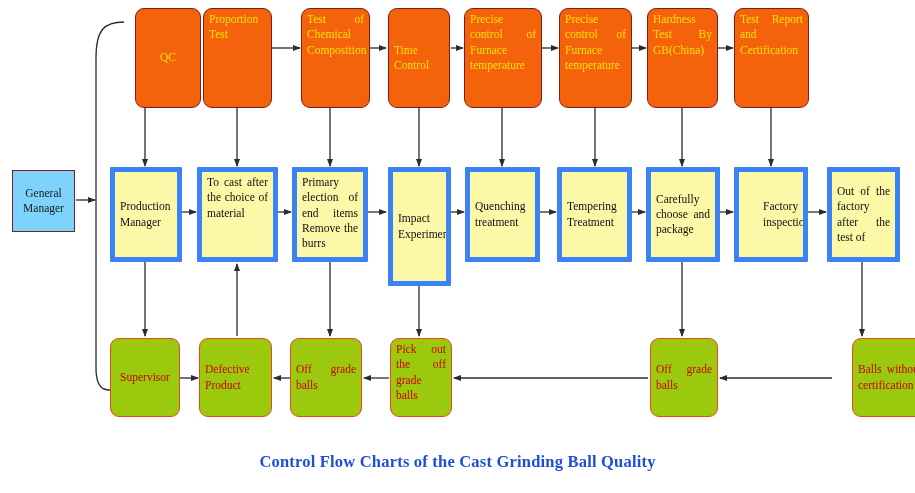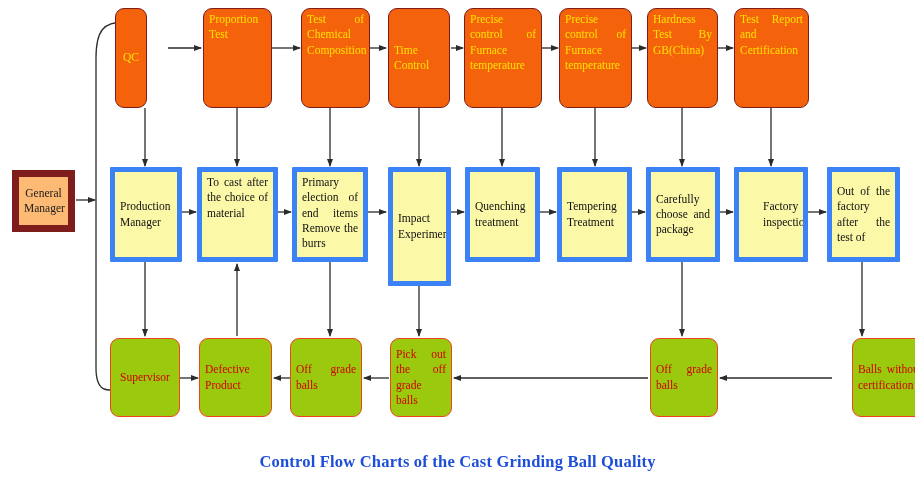--- a/index.html
+++ b/index.html
@@ -21,21 +21,21 @@
   }
   .node .txt{width:100%;display:block;}
 
   
   .n-orange{
     background:#f4630c;border:1px solid #7f1d1d;border-radius:9px;
     color:#ffe100;
   }
   
   .n-orange-sq{
-    background:#fdba74;border:7px solid #7f1d1d;border-radius:0;
+    background:#7dd3fc;border:1px solid #7f1d1d;border-radius:0;
     color:#1a1a1a;
   }
   
   .n-yellow{
     background:#fbf8a8;border:5px solid #3b82f6;border-radius:1px;
     color:#101010;
   }
   
   .n-green{
     background:#9ac90d;border:1px solid #f0441f;border-radius:9px;
@@ -111,21 +111,21 @@
 
       <line x1="180" y1="378" x2="198" y2="378" marker-end="url(#ah)"></line>
       <line x1="290" y1="378" x2="274" y2="378" marker-end="url(#ah)"></line>
       <line x1="389" y1="378" x2="364" y2="378" marker-end="url(#ah)"></line>
       <line x1="648" y1="378" x2="454" y2="378" marker-end="url(#ah)"></line>
       <line x1="832" y1="378" x2="720" y2="378" marker-end="url(#ah)"></line>
 
     </g>
   </svg>
 
-  <div class="node n-orange n-center" style="left:115px;top:8px;width:32px;height:100px;font-family:Liberation Serif, serif;">
+  <div class="node n-orange n-center" style="left:135px;top:8px;width:66px;height:100px;font-family:Liberation Serif, serif;">
     <span class="txt">QC</span>
   </div>
 
   <div class="node n-orange n-left" style="left:203px;top:8px;width:69px;height:100px;align-items:flex-start;">
     <span class="txt">Proportion Test</span>
   </div>
 
   <div class="node n-orange n-left" style="left:301px;top:8px;width:69px;height:100px;align-items:flex-start;">
     <span class="txt">Test of Chemical Composition</span>
   </div>
@@ -195,21 +195,21 @@
   </div>
 
   <div class="node n-green n-left" style="left:199px;top:338px;width:73px;height:79px;">
     <span class="txt">Defective Product</span>
   </div>
 
   <div class="node n-green n-left" style="left:290px;top:338px;width:72px;height:79px;">
     <span class="txt">Off grade balls</span>
   </div>
 
-  <div class="node n-green n-left" style="left:390px;top:338px;width:62px;height:79px;align-items:center;">
+  <div class="node n-green n-left" style="left:390px;top:338px;width:62px;height:79px;align-items:flex-start;">
     <span class="txt">Pick out the off grade balls</span>
   </div>
 
   <div class="node n-green n-left" style="left:650px;top:338px;width:68px;height:79px;">
     <span class="txt">Off grade balls</span>
   </div>
 
   <div class="node n-green n-left" style="left:852px;top:338px;width:76px;height:79px;align-items:center;">
     <span class="txt">Balls without certification</span>
   </div>

